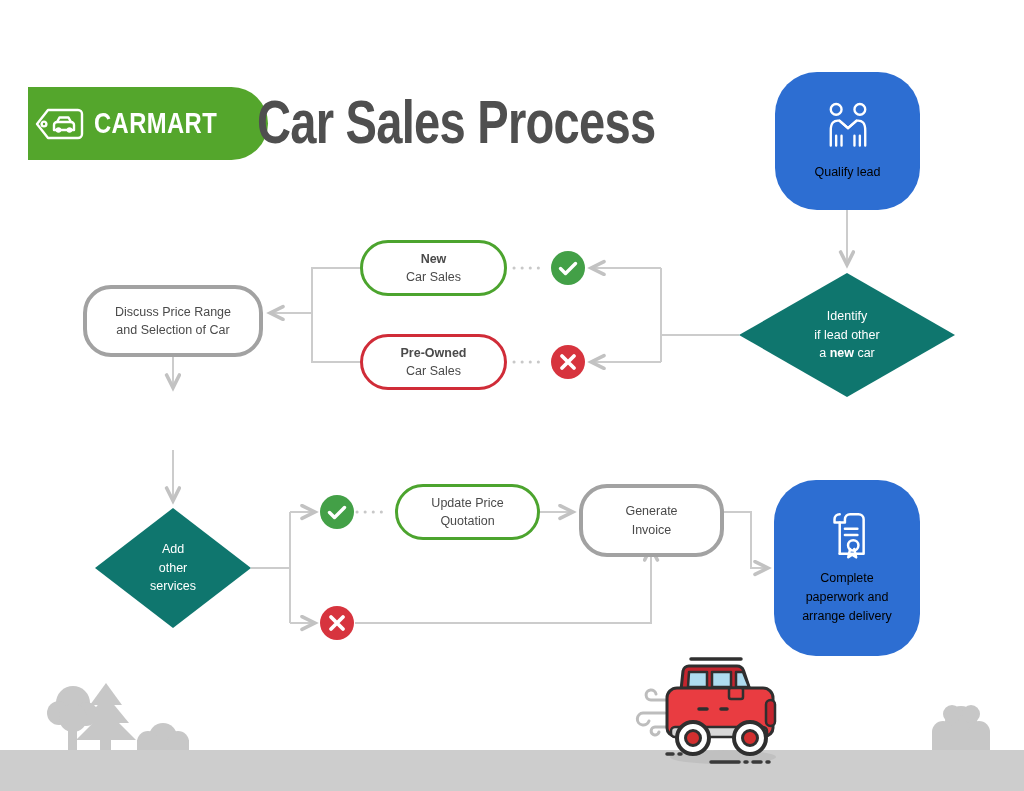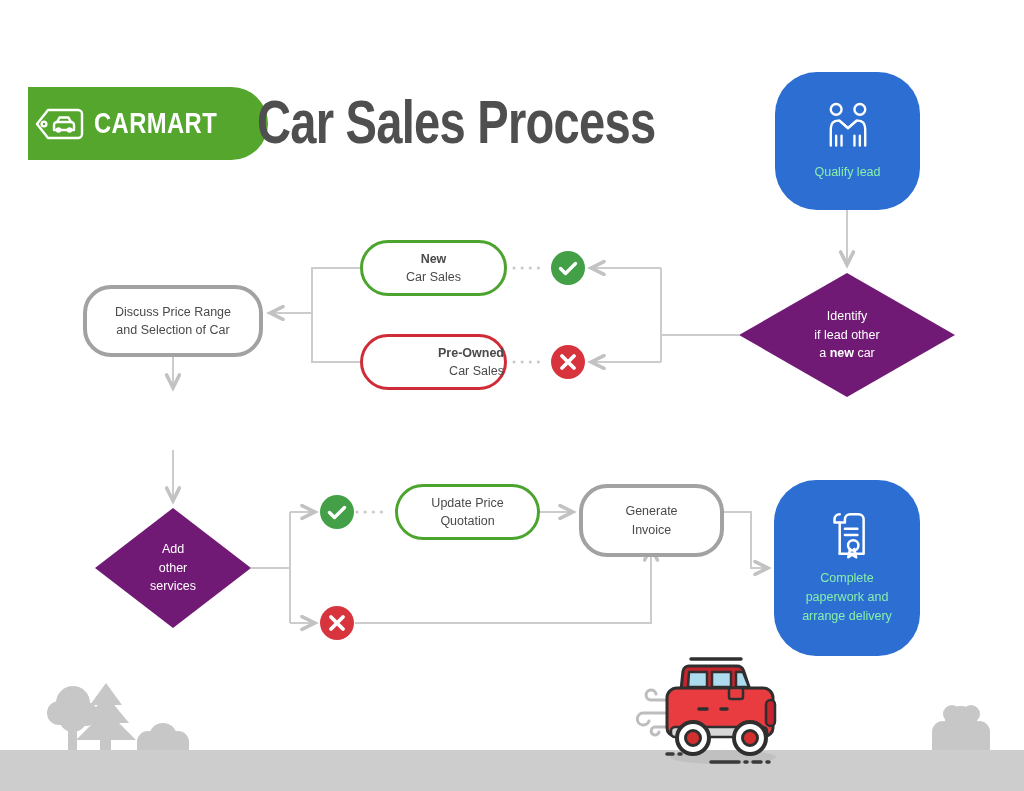--- a/index.html
+++ b/index.html
@@ -25,27 +25,27 @@
   .pill{
     position:absolute;background:#ffffff;border-radius:28px;display:flex;flex-direction:column;
     align-items:center;justify-content:center;text-align:center;font-size:12.5px;line-height:1.45;
     color:#4a4a4a;box-sizing:border-box;z-index:2;
   }
   .pill .b{font-weight:700;}
   .border-gray{border:4px solid #a2a2a2;}
   .border-green{border:3px solid #4ca42e;}
   .border-red{border:3px solid #d02c38;}
   .diamond{
-    position:absolute;background:#701a75;color:#ffffff;display:flex;flex-direction:column;
+    position:absolute;background:#0f766e;color:#ffffff;display:flex;flex-direction:column;
     align-items:center;justify-content:center;text-align:center;font-size:12.5px;line-height:1.5;
     clip-path:polygon(50% 0,100% 50%,50% 100%,0 50%);z-index:2;
   }
   .diamond .b{font-weight:700;}
   .bluebox{
-    position:absolute;background:#2d6ed2;border-radius:42px;color:#86efac;display:flex;
+    position:absolute;background:#2d6ed2;border-radius:42px;color:#000000;display:flex;
     flex-direction:column;align-items:center;text-align:center;font-size:12.5px;line-height:1.5;
     z-index:2;box-sizing:border-box;
   }
   .statuscircle{position:absolute;width:34px;height:34px;z-index:2;}
   .connectors{position:absolute;left:0;top:0;z-index:1;}
   
   .ground{position:absolute;left:0;top:750px;width:1024px;height:41px;background:#cdcdcd;}
   .scenery{position:absolute;z-index:0;}
   .car-wrap{position:absolute;left:633px;top:650px;z-index:2;}
 </style>
@@ -151,21 +151,21 @@
       <span>a</span>
       <span class="b">new</span>
       <span>car</span>
     </div>
   </div>
 
   <div class="pill border-green" style="left:360px;top:240px;width:147px;height:56px;">
     <div class="b">New</div>
     <div>Car Sales</div>
   </div>
-  <div class="pill border-red" style="left:360px;top:334px;width:147px;height:56px;align-items:flex-end;">
+  <div class="pill border-red" style="left:360px;top:334px;width:147px;height:56px;">
     <div class="b">Pre-Owned</div>
     <div>Car Sales</div>
   </div>
 
   <svg class="statuscircle" style="left:551px;top:251px" viewBox="0 0 34 34">
     <circle cx="17" cy="17" r="17" fill="#43a047"></circle>
     <path d="M9.5,17.5 L14.5,22.5 L24.5,12.5" fill="none" stroke="#ffffff" stroke-width="3.4" stroke-linecap="round" stroke-linejoin="round"></path>
   </svg>
   <svg class="statuscircle" style="left:551px;top:345px" viewBox="0 0 34 34">
     <circle cx="17" cy="17" r="17" fill="#d7343e"></circle>

